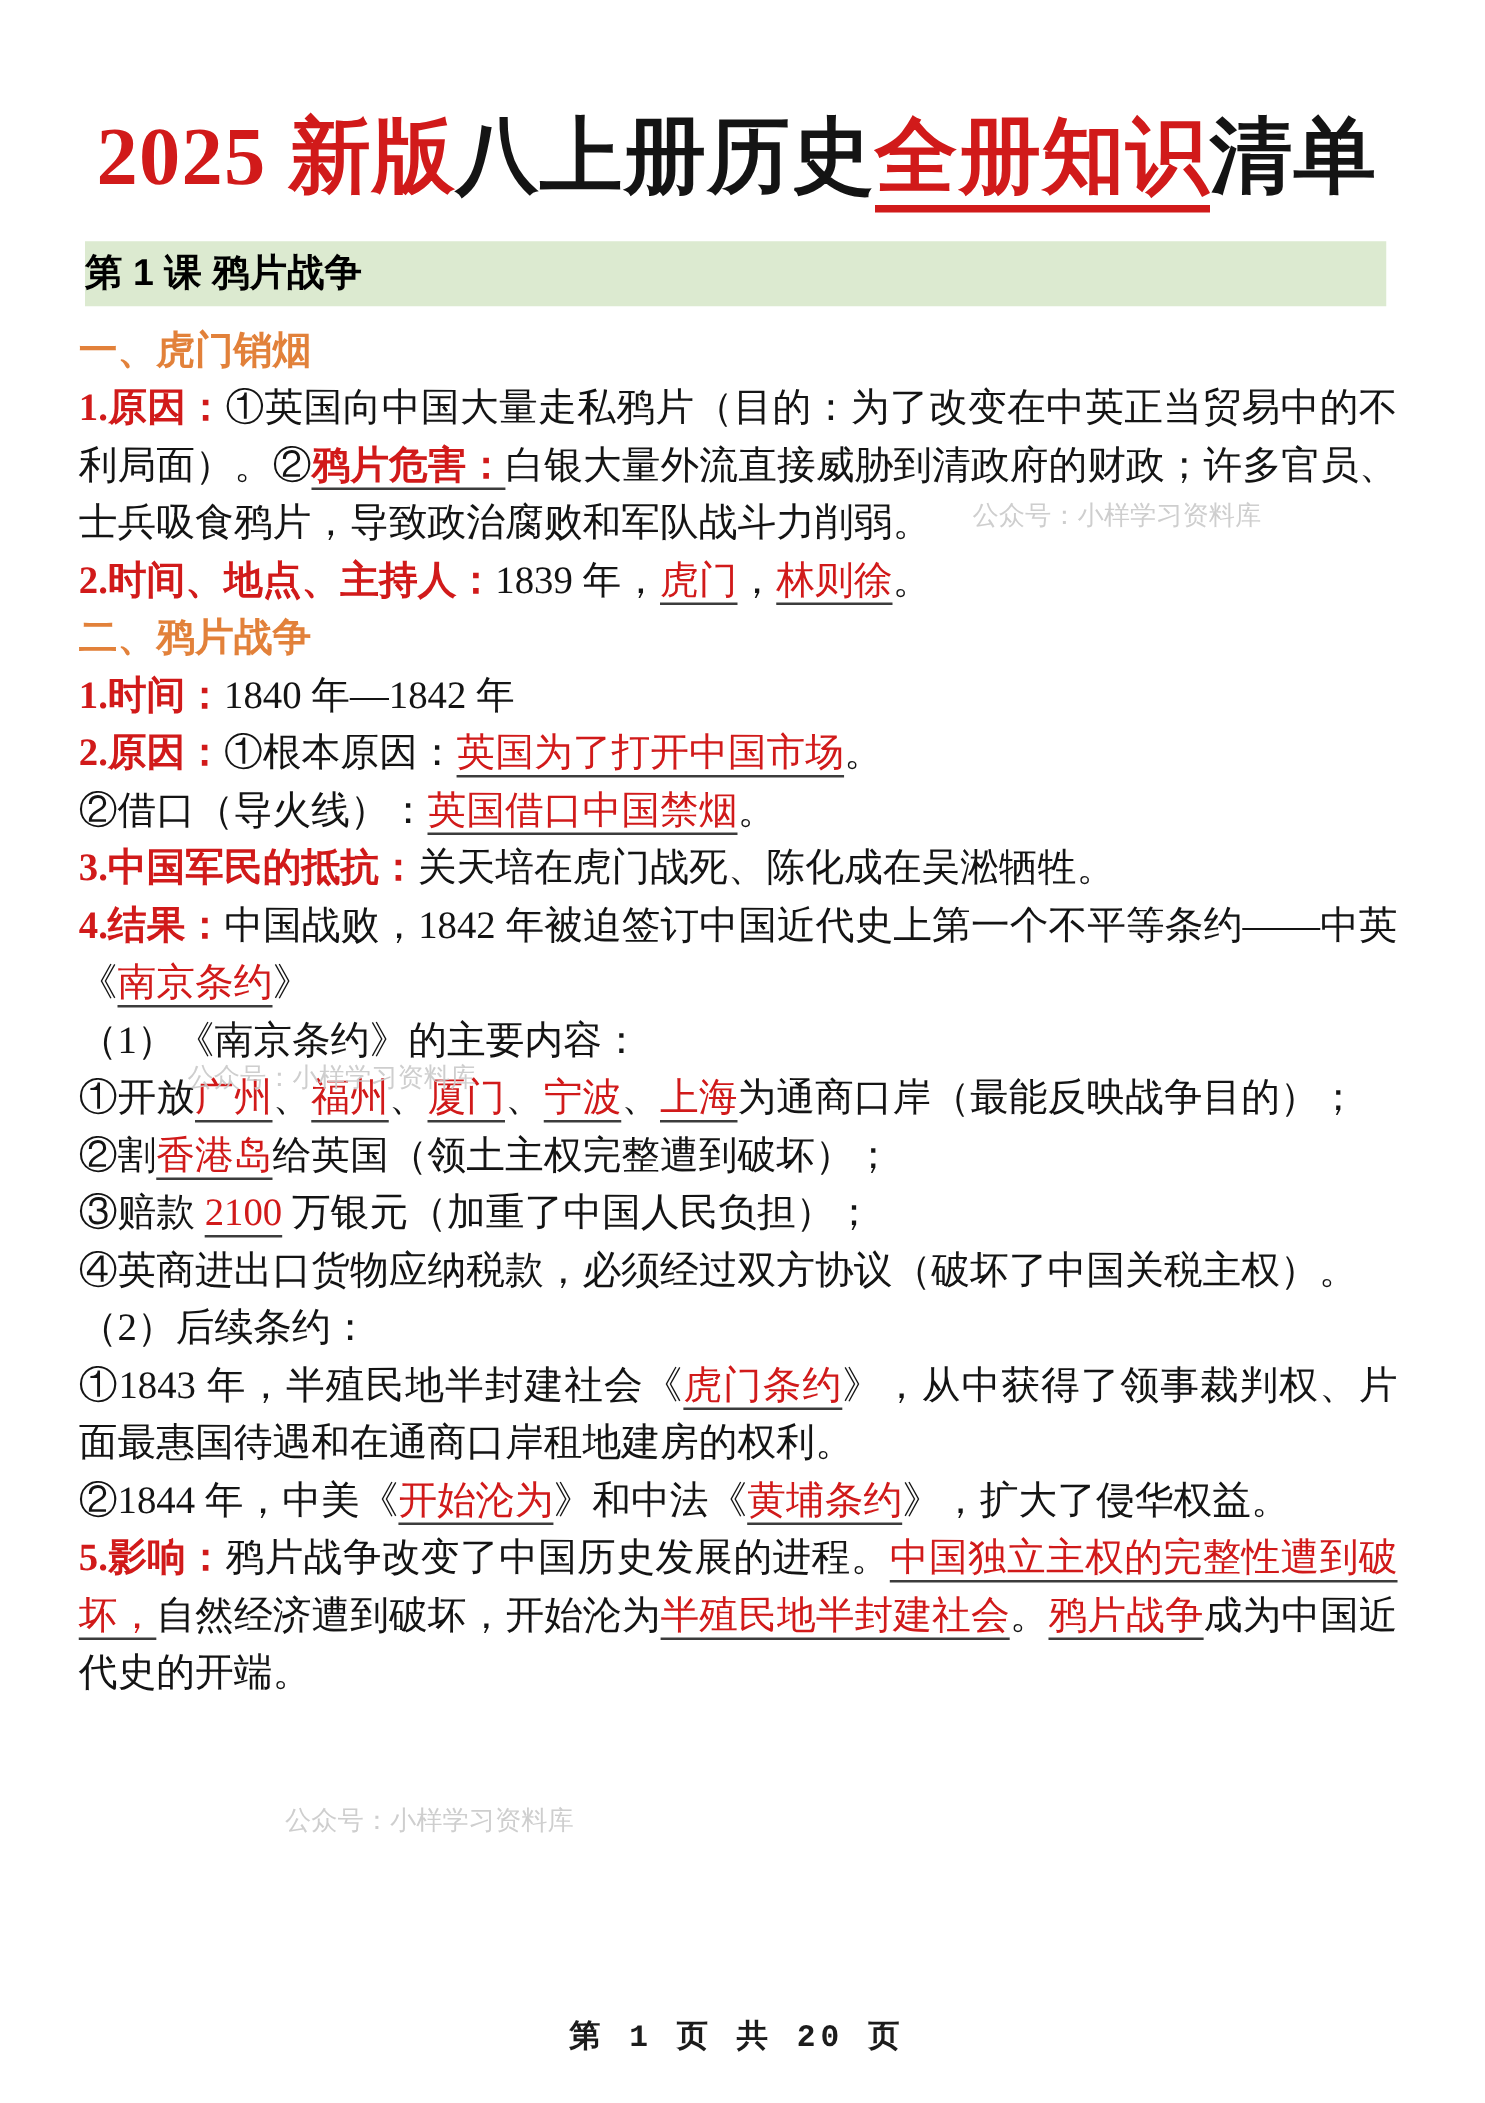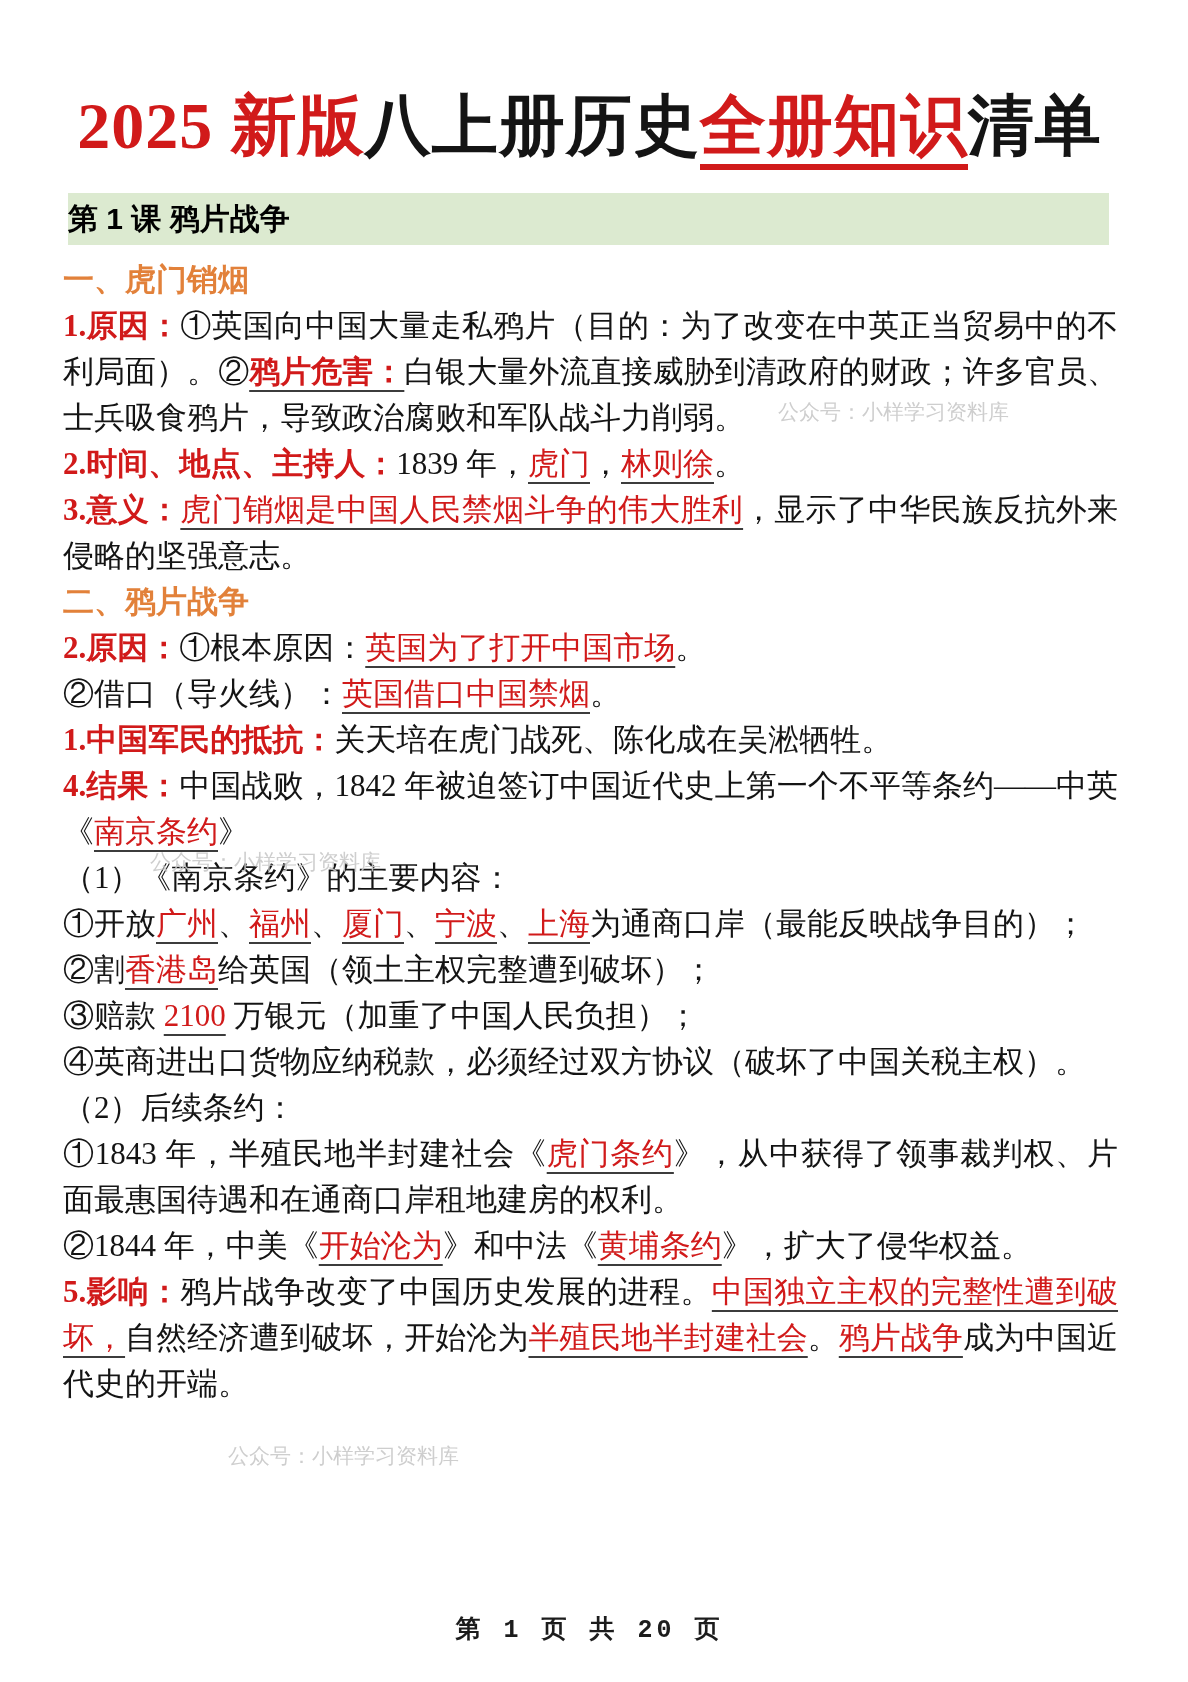--- a/index.html
+++ b/index.html
@@ -100,25 +100,25 @@
   <h1 class="title"><span class="t-r">2025 新版</span><span class="t-n">八上册历史</span><span class="t-rut">全册知识</span><span class="t-n">清单</span></h1>
 
   <div class="banner">
     <span>第 1 课  鸦片战争</span>
   </div>
 
   <div class="content">
       <p class="para"><span class="t-ob">一、虎门销烟</span></p>
       <p class="para"><span class="t-rb">1.原因：</span><span class="t-n">①英国向中国大量走私鸦片（目的：为了改变在中英正当贸易中的不利局面）。②</span><span class="t-rbu">鸦片危害：</span><span class="t-n">白银大量外流直接威胁到清政府的财政；许多官员、士兵吸食鸦片，导致政治腐败和军队战斗力削弱。</span></p>
       <p class="para"><span class="t-rb">2.时间、地点、主持人：</span><span class="t-n">1839 年，</span><span class="t-ru">虎门</span><span class="t-n">，</span><span class="t-ru">林则徐</span><span class="t-n">。</span></p>
-      <p class="para"><span class="t-rb">3.意义：</span><span class="t-ru">虎门销烟是中国人民禁烟斗争的伟大胜利</span><span class="t-n">，显示了中华民族反抗外来侵略的坚强意志。</span></p>
       <p class="para"><span class="t-ob">二、鸦片战争</span></p>
+      <p class="para"><span class="t-rb">1.时间：</span><span class="t-n">1840 年—1842 年</span></p>
       <p class="para"><span class="t-rb">2.原因：</span><span class="t-n">①根本原因：</span><span class="t-ru">英国为了打开中国市场</span><span class="t-n">。</span></p>
       <p class="para"><span class="t-n">②借口（导火线）：</span><span class="t-ru">英国借口中国禁烟</span><span class="t-n">。</span></p>
-      <p class="para"><span class="t-rb">1.中国军民的抵抗：</span><span class="t-n">关天培在虎门战死、陈化成在吴淞牺牲。</span></p>
+      <p class="para"><span class="t-rb">3.中国军民的抵抗：</span><span class="t-n">关天培在虎门战死、陈化成在吴淞牺牲。</span></p>
       <p class="para"><span class="t-rb">4.结果：</span><span class="t-n">中国战败，1842 年被迫签订中国近代史上第一个不平等条约——中英《</span><span class="t-ru">南京条约</span><span class="t-n">》</span></p>
       <p class="para"><span class="t-n">（1）《南京条约》的主要内容：</span></p>
       <p class="para"><span class="t-n">①开放</span><span class="t-ru">广州</span><span class="t-n">、</span><span class="t-ru">福州</span><span class="t-n">、</span><span class="t-ru">厦门</span><span class="t-n">、</span><span class="t-ru">宁波</span><span class="t-n">、</span><span class="t-ru">上海</span><span class="t-n">为通商口岸（最能反映战争目的）；</span></p>
       <p class="para"><span class="t-n">②割</span><span class="t-ru">香港岛</span><span class="t-n">给英国（领土主权完整遭到破坏）；</span></p>
       <p class="para"><span class="t-n">③赔款 </span><span class="t-ru">2100</span><span class="t-n"> 万银元（加重了中国人民负担）；</span></p>
       <p class="para"><span class="t-n">④英商进出口货物应纳税款，必须经过双方协议（破坏了中国关税主权）。</span></p>
       <p class="para"><span class="t-n">（2）后续条约：</span></p>
       <p class="para"><span class="t-n">①1843 年，半殖民地半封建社会《</span><span class="t-ru">虎门条约</span><span class="t-n">》，从中获得了领事裁判权、片面最惠国待遇和在通商口岸租地建房的权利。</span></p>
       <p class="para"><span class="t-n">②1844 年，中美《</span><span class="t-ru">开始沦为</span><span class="t-n">》和中法《</span><span class="t-ru">黄埔条约</span><span class="t-n">》，扩大了侵华权益。</span></p>
       <p class="para"><span class="t-rb">5.影响：</span><span class="t-n">鸦片战争改变了中国历史发展的进程。</span><span class="t-ru">中国独立主权的完整性遭到破坏，</span><span class="t-n">自然经济遭到破坏，开始沦为</span><span class="t-ru">半殖民地半封建社会</span><span class="t-n">。</span><span class="t-ru">鸦片战争</span><span class="t-n">成为中国近代史的开端。</span></p>

